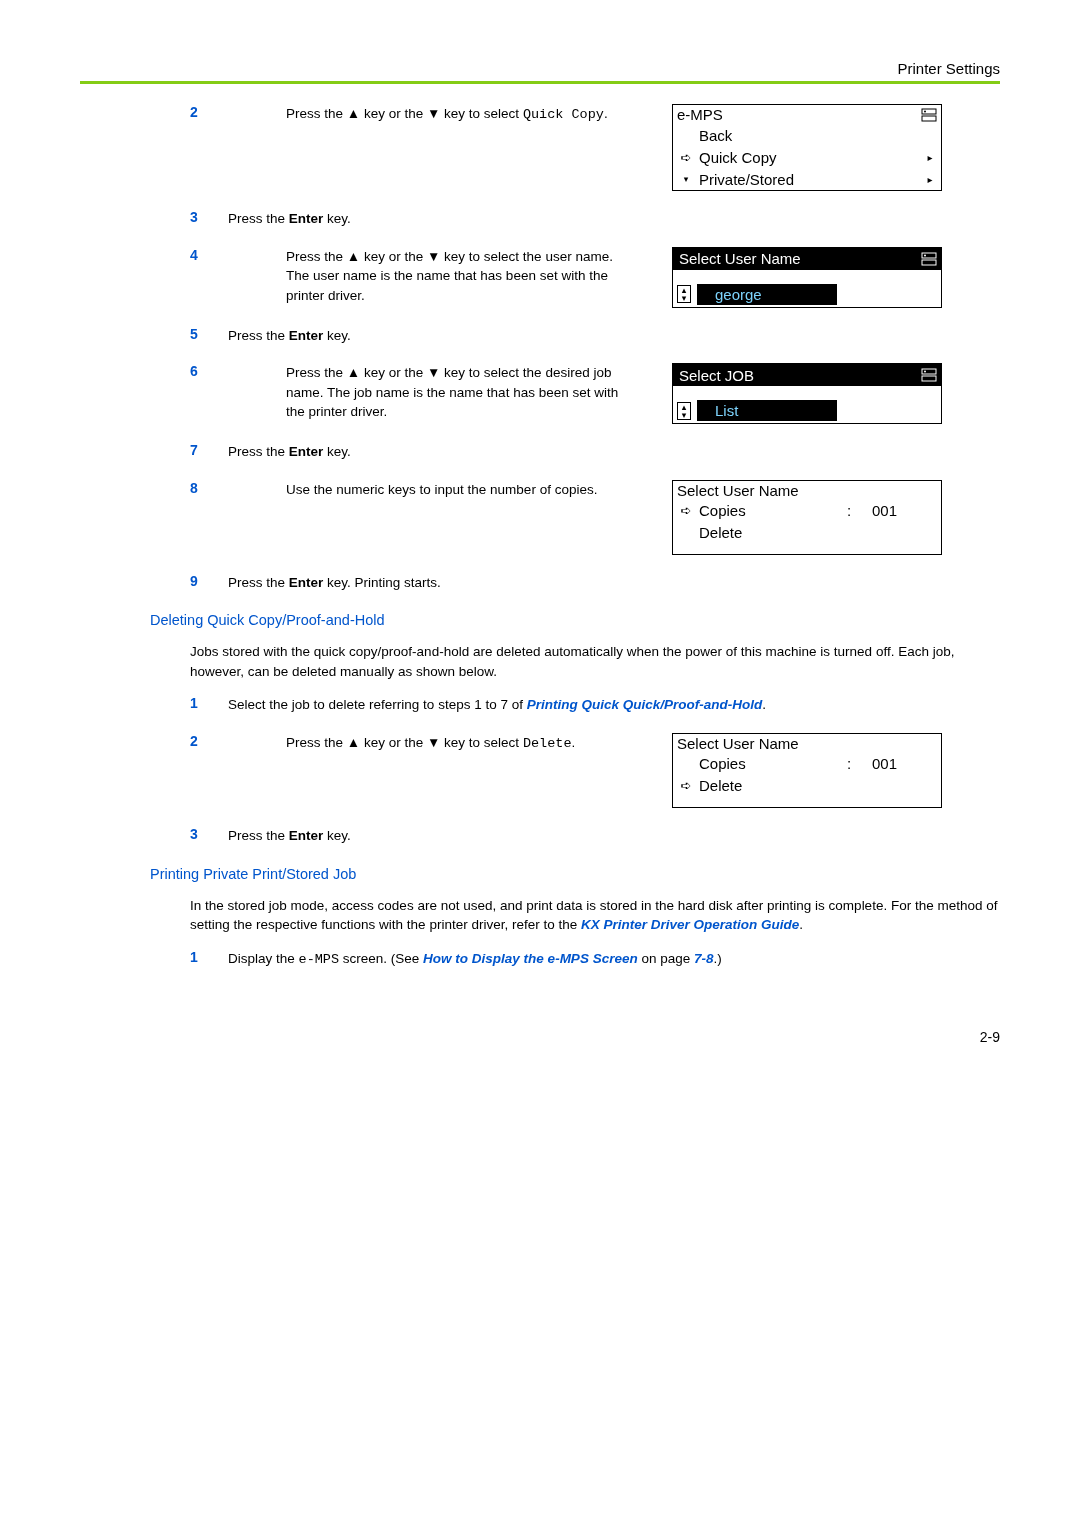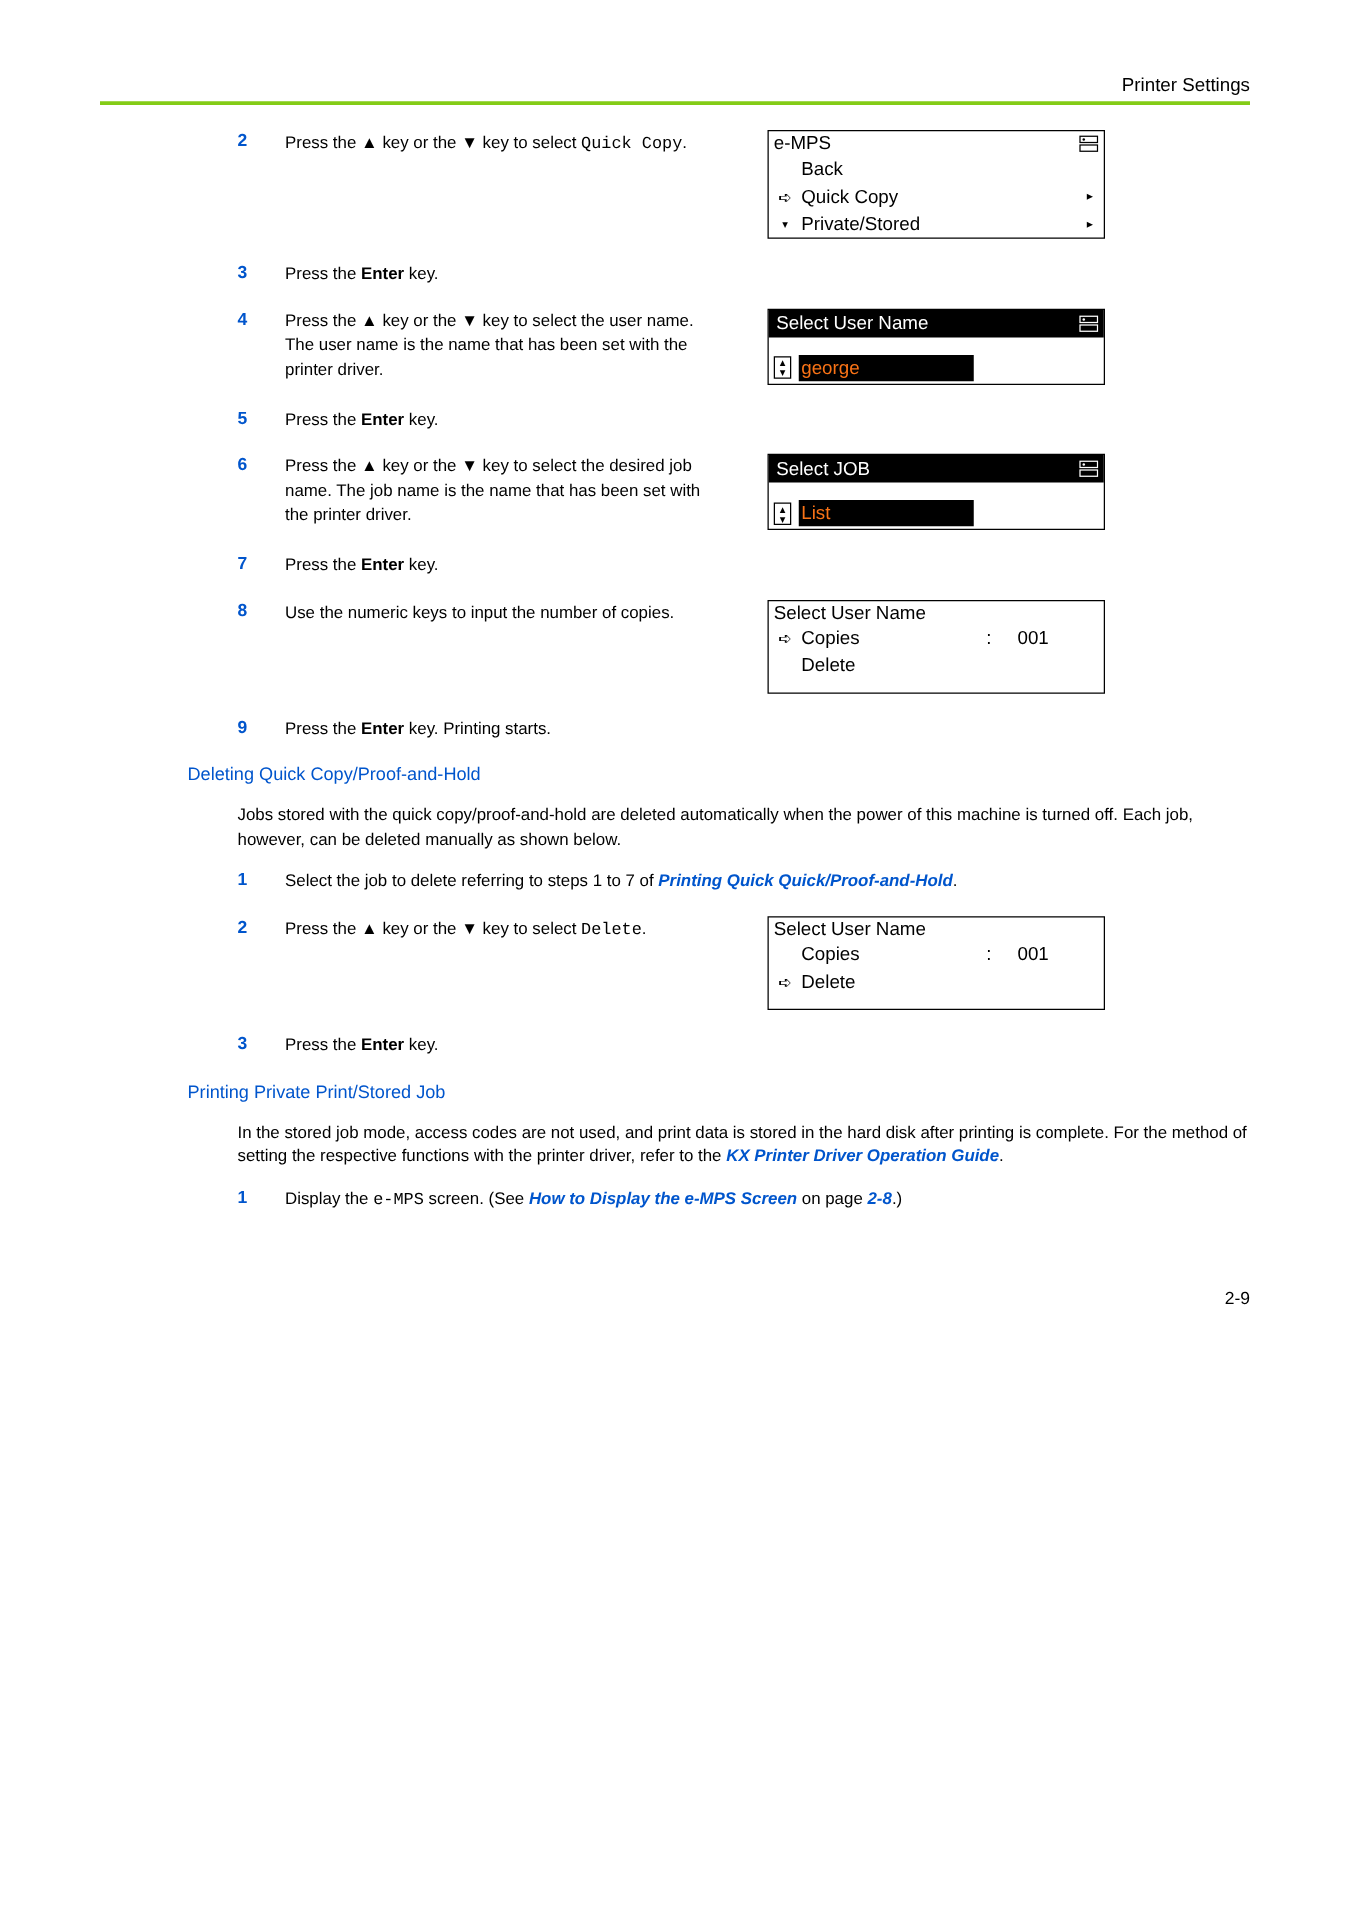--- a/index.html
+++ b/index.html
@@ -3,38 +3,38 @@
   <meta charset="utf-8">
   <style>
     * { box-sizing: border-box; margin: 0; padding: 0; }
     body { font-family: Arial, Helvetica, sans-serif; background: #fff; color: #000; width: 1080px; margin: 0 auto; padding: 60px 80px; }
     .header-line { border-bottom: 3px solid #84cc16; padding-bottom: 4px; margin-bottom: 20px; text-align: right; font-size: 15px; }
     .content { padding-left: 110px; }
     .step { display: flex; gap: 20px; margin-bottom: 18px; }
     .step-num { color: #0055cc; font-weight: bold; font-size: 14px; min-width: 18px; }
     .step-text { font-size: 13.5px; line-height: 1.45; flex: 0 0 350px; }
     .step-text-wide { flex: 1; }
-    .step-body { display: flex; gap: 36px; flex: 1; align-items: flex-start; }
+    .step-body { display: flex; gap: 36px; flex: 1; align-items: flex-start; justify-content: center; }
     .monospace { font-family: "Courier New", monospace; }
     .bold { font-weight: bold; }
     .blue-bold-italic { color: #0055cc; font-weight: bold; font-style: italic; }
     .section-heading { color: #0055cc; font-weight: normal; font-size: 14.5px; margin: 20px 0 14px -40px; }
     .para { font-size: 13.5px; line-height: 1.45; margin-bottom: 14px; }
     
     .display-box { border: 1px solid #000; width: 270px; font-family: Arial, sans-serif; font-size: 15px; }
     .display-row { display: flex; align-items: center; padding: 0 4px; min-height: 22px; }
     .display-bar { background: #000; color: #fff; padding: 1px 4px 1px 6px; display: flex; align-items: center; justify-content: space-between; min-height: 22px; }
     .display-hdr { display: flex; align-items: center; justify-content: space-between; padding: 1px 4px; }
     .pointer { width: 18px; text-align: center; font-size: 13px; }
     .menu-text { flex: 1; padding-left: 4px; }
     .sub-arrow { width: 14px; text-align: center; font-size: 10px; }
     .hdd-icon { width: 16px; height: 14px; }
     .arrow-stack { display: inline-flex; flex-direction: column; line-height: 8px; font-size: 9px; border: 1px solid #000; width: 14px; align-items: center; margin-right: 4px; }
     .row-inner { display: flex; align-items: center; padding: 2px 4px; }
-    .sel-box { display: inline-block; background: #000; color: #f97316; padding: 2px 8px 2px 2px; width: 140px; margin-left: 2px; }
+    .sel-box { display: inline-block; background: #000; color: #7dd3fc; padding: 2px 8px 2px 18px; width: 140px; margin-left: 2px; }
     .colon-val { width: 40px; text-align: right; }
     
     .footer-page { text-align: right; font-size: 14px; margin-top: 60px; }
   </style>
 </head>
 <body>
 
 <div class="header-line">
   <span>Printer Settings</span>
 </div>
@@ -224,19 +224,19 @@
   </div>
 
   <div class="section-heading">Printing Private Print/Stored Job</div>
   <p class="para">
     <span>In the stored job mode, access codes are not used, and print data is stored in the hard disk after printing is complete. For the method of setting the respective functions with the printer driver, refer to the </span><span class="blue-bold-italic">KX Printer Driver Operation Guide</span><span>.</span>
   </p>
 
   <div class="step">
     <span class="step-num">1</span>
     <div class="step-text step-text-wide">
-      <span>Display the </span><span class="monospace">e-MPS</span><span> screen. (See </span><span class="blue-bold-italic">How to Display the e-MPS Screen</span><span> on page </span><span class="blue-bold-italic">2-8</span><span>.)</span>
+      <span>Display the </span><span class="monospace">e-MPS</span><span> screen. (See </span><span class="blue-bold-italic">How to Display the e-MPS Screen</span><span> on page </span><span class="blue-bold-italic">7-8</span><span>.)</span>
     </div>
   </div>
 
 </div>
 
 <div class="footer-page">2-9</div>
 
 </body></html>

